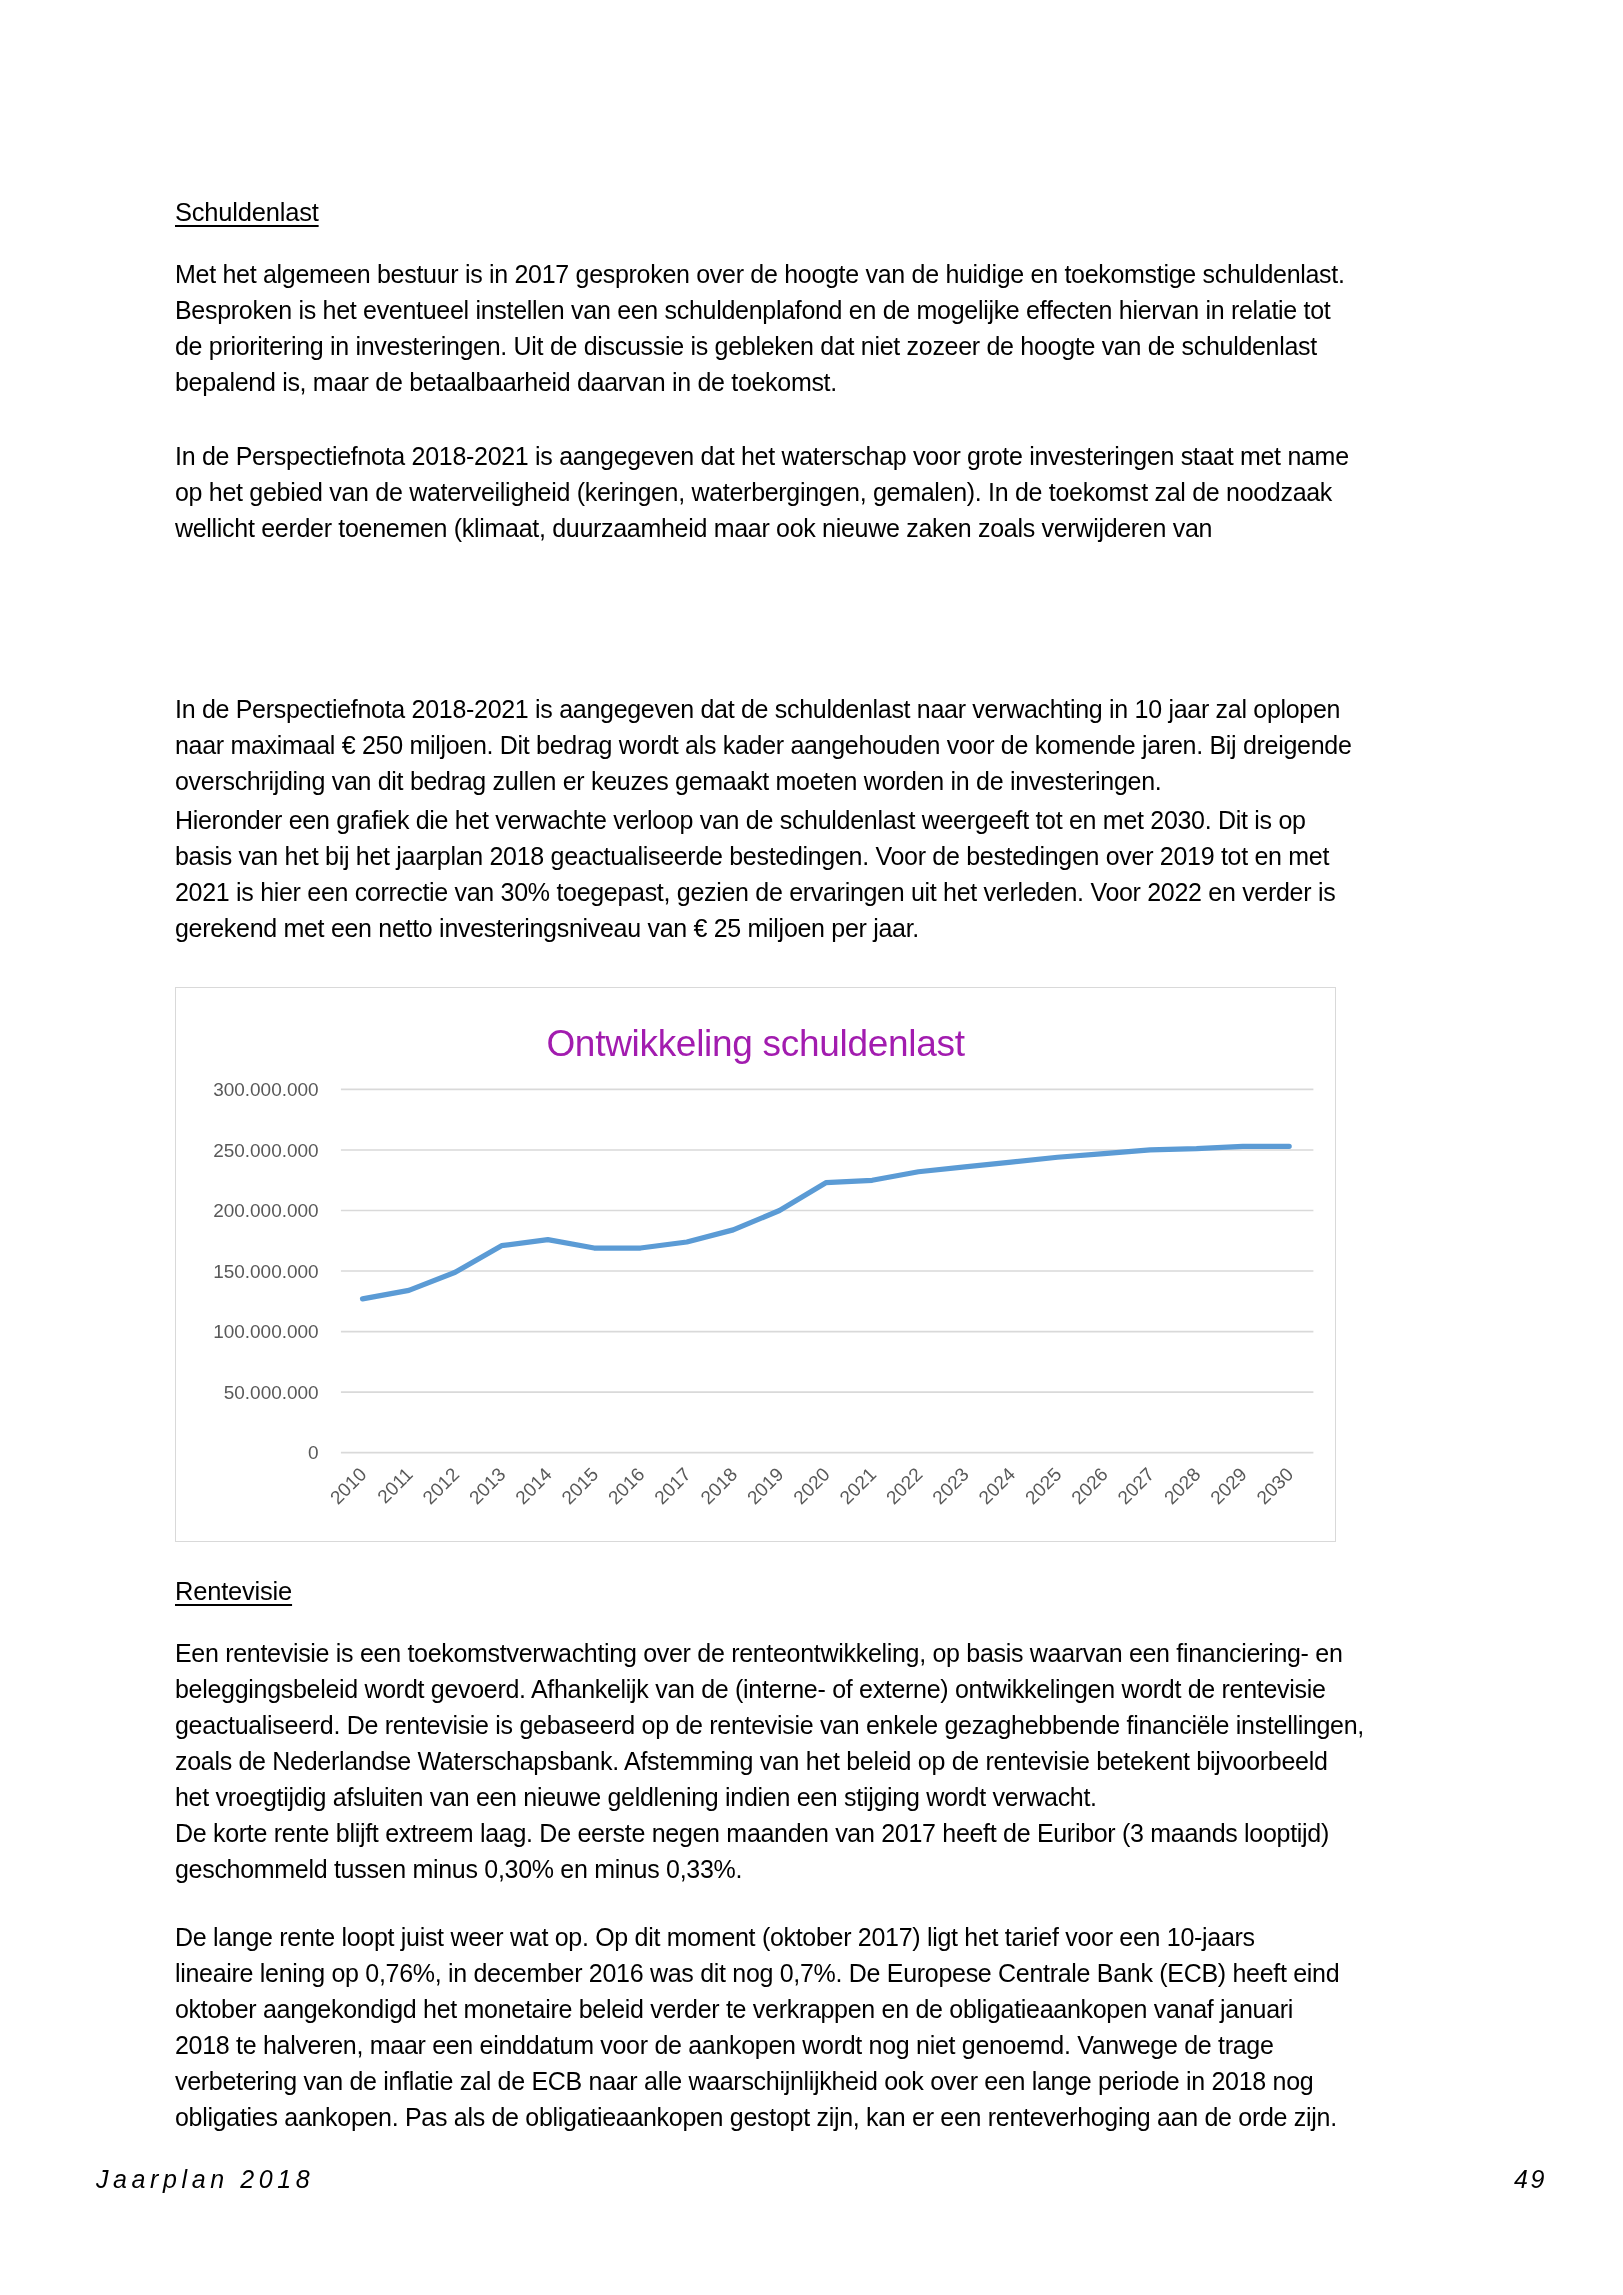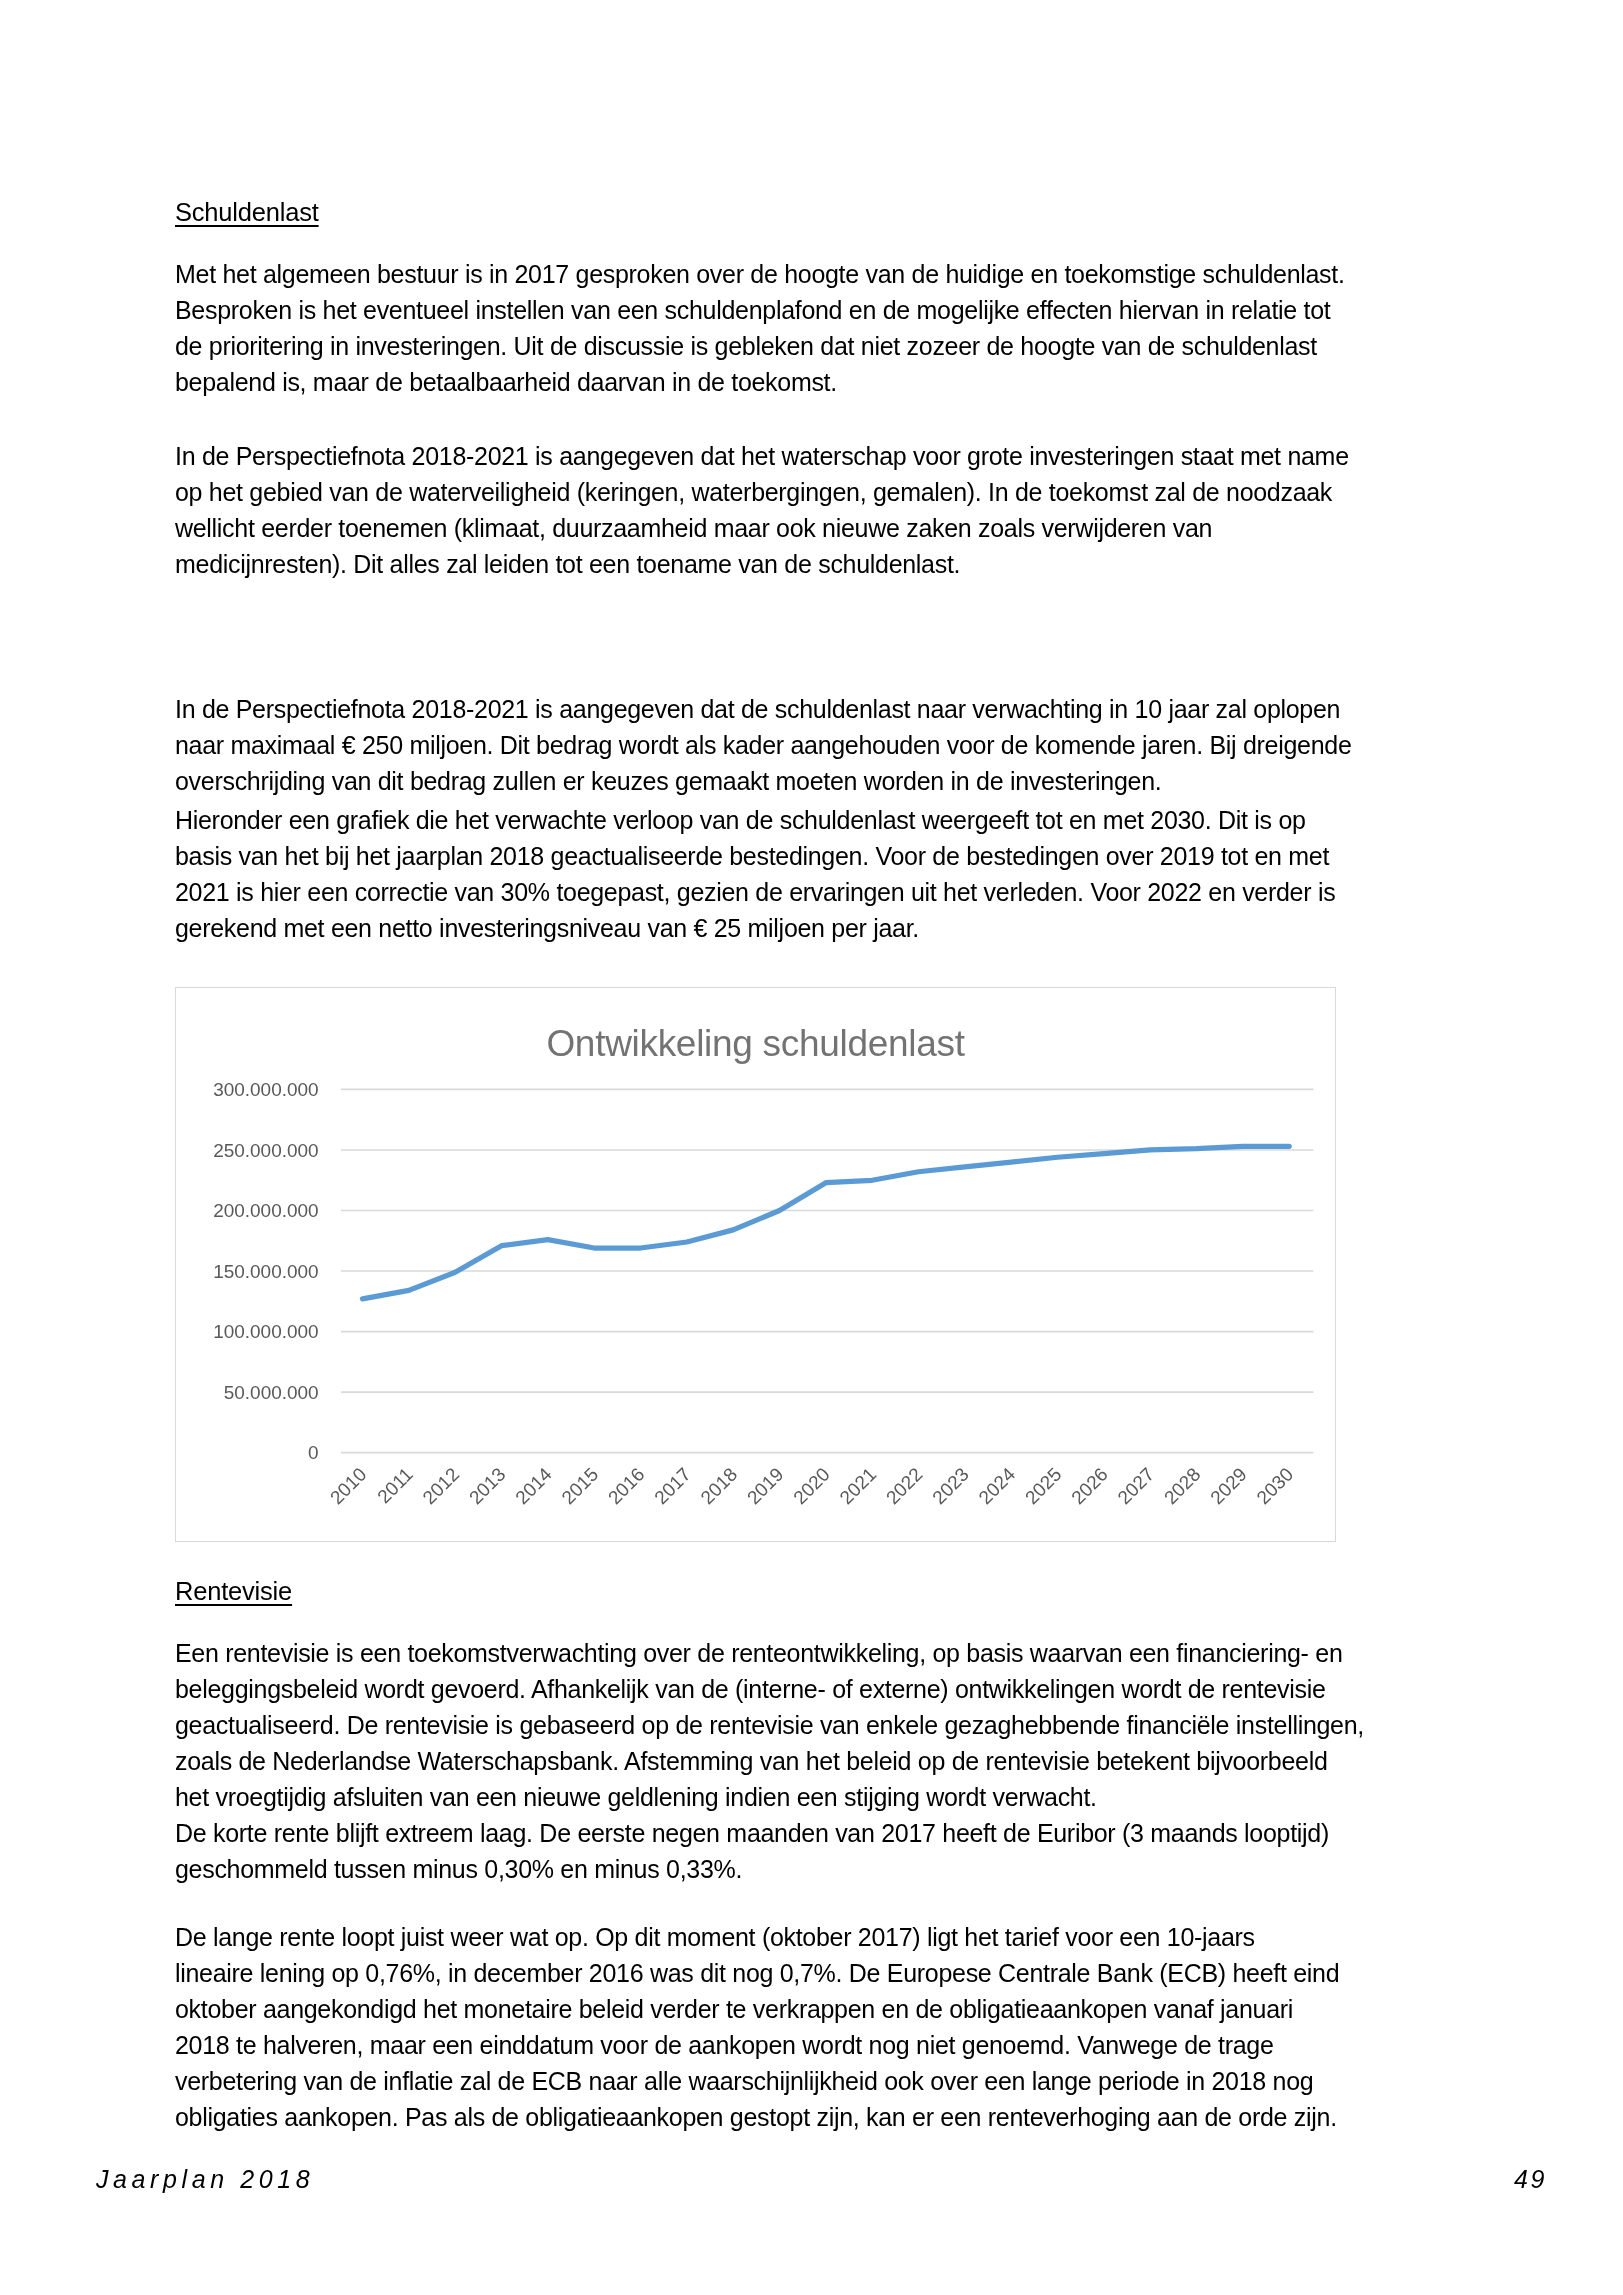--- a/index.html
+++ b/index.html
@@ -6,21 +6,21 @@
   body { width: 1623px; height: 2295px; position: relative; overflow: hidden;
          font-family: "Liberation Sans", sans-serif; color: #000; }
   .page { position: absolute; left: 0; top: 0; width: 1454px; height: 2295px; background: #fff; }
   .heading { position: absolute; left: 175px; font-size: 25.5px; text-decoration: underline;
              text-decoration-thickness: 2px; text-underline-offset: 3.9px; letter-spacing: -0.2px; }
   .para { position: absolute; left: 175px; width: 1374px; font-size: 25px; letter-spacing: -0.3px; }
   .line { display: block; height: 36px; line-height: 36px; white-space: nowrap; }
   .chart-box { position: absolute; left: 175px; top: 987px; width: 1159px; height: 553px;
                border: 1.3px solid #d9d9d9; background: #fff; }
   .chart-title { position: absolute; left: 0; right: 0; top: 35px; text-align: center;
-                 font-size: 37px; color: #737373; letter-spacing: -0.3px; }
+                 font-size: 37px; color: #a21caf; letter-spacing: -0.3px; }
   .chart-svg { position: absolute; left: 0; top: 0; }
   .ytick { font-family: "Liberation Sans", sans-serif; font-size: 29px; fill: #595959; }
   .xtick { font-family: "Liberation Sans", sans-serif; font-size: 29px; fill: #595959; }
   .footer-left { position: absolute; left: 96px; top: 2165px; font-size: 25px; font-style: italic;
                  letter-spacing: 4.6px; }
   .footer-right { position: absolute; left: 1472px; top: 2165px; font-size: 25px; font-style: italic;
                   letter-spacing: 2.6px; margin-left: 42px; }
 </style>
 </head>
 <body>
@@ -33,21 +33,20 @@
     <span class="line">Met het algemeen bestuur is in 2017 gesproken over de hoogte van de huidige en toekomstige schuldenlast.</span>
     <span class="line">Besproken is het eventueel instellen van een schuldenplafond en de mogelijke effecten hiervan in relatie tot</span>
     <span class="line">de prioritering in investeringen. Uit de discussie is gebleken dat niet zozeer de hoogte van de schuldenlast</span>
     <span class="line">bepalend is, maar de betaalbaarheid daarvan in de toekomst.</span>
   </div>
 
   <div class="para" style="top:438px;">
     <span class="line">In de Perspectiefnota 2018-2021 is aangegeven dat het waterschap voor grote investeringen staat met name</span>
     <span class="line">op het gebied van de waterveiligheid (keringen, waterbergingen, gemalen). In de toekomst zal de noodzaak</span>
     <span class="line">wellicht eerder toenemen (klimaat, duurzaamheid maar ook nieuwe zaken zoals verwijderen van</span>
-    <span class="line">medicijnresten). Dit alles zal leiden tot een toename van de schuldenlast.</span>
   </div>
 
   <div class="para" style="top:656px;margin-top:35px;">
     <span class="line">In de Perspectiefnota 2018-2021 is aangegeven dat de schuldenlast naar verwachting in 10 jaar zal oplopen</span>
     <span class="line">naar maximaal € 250 miljoen. Dit bedrag wordt als kader aangehouden voor de komende jaren. Bij dreigende</span>
     <span class="line">overschrijding van dit bedrag zullen er keuzes gemaakt moeten worden in de investeringen.</span>
   </div>
 
   <div class="para" style="top:802px;">
     <span class="line">Hieronder een grafiek die het verwachte verloop van de schuldenlast weergeeft tot en met 2030. Dit is op</span>

